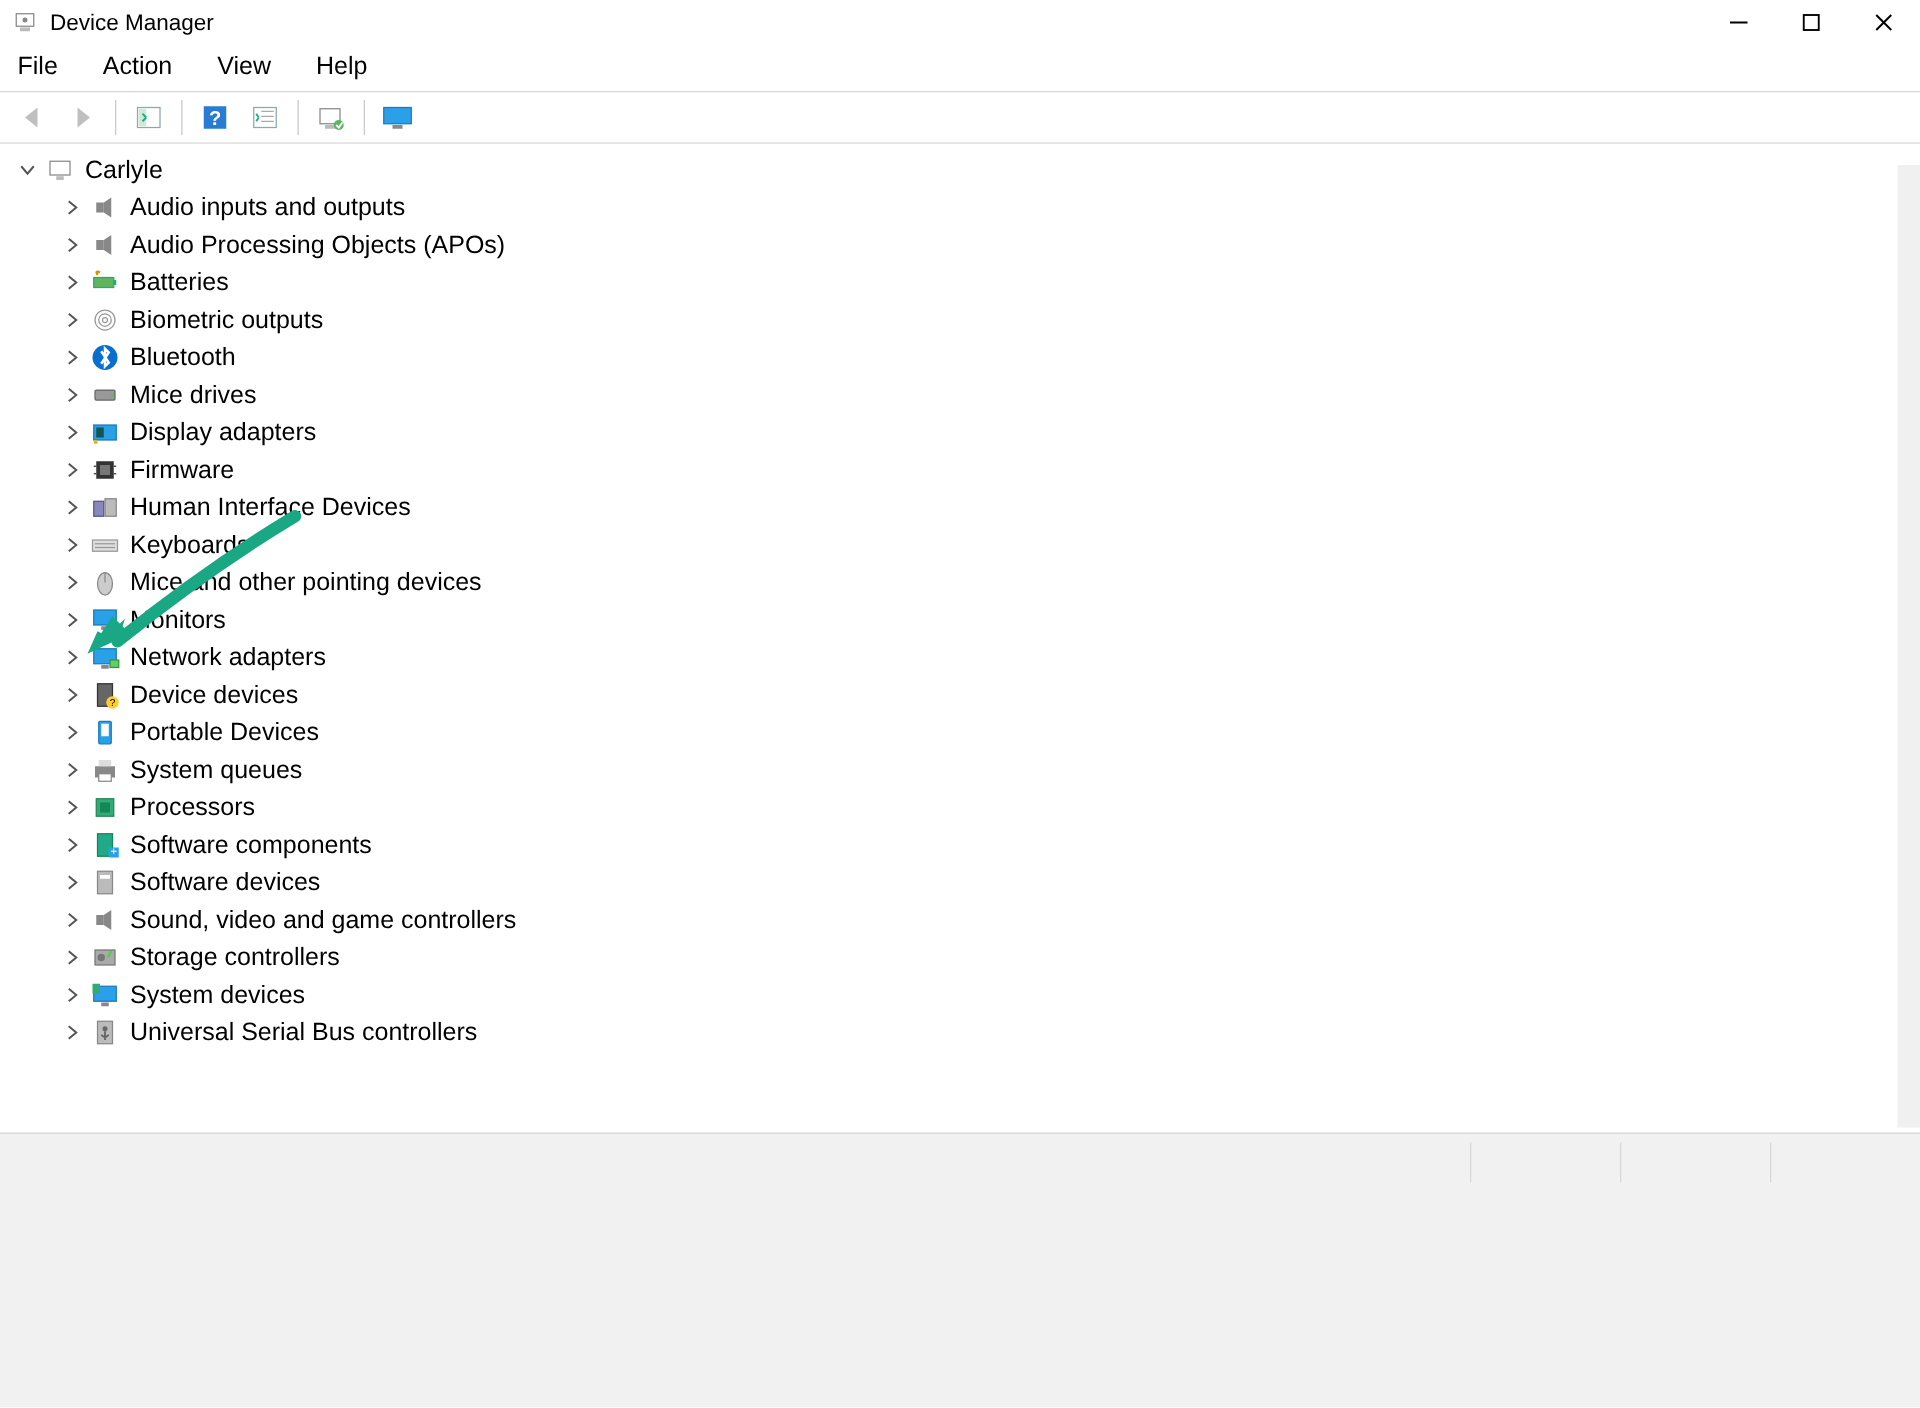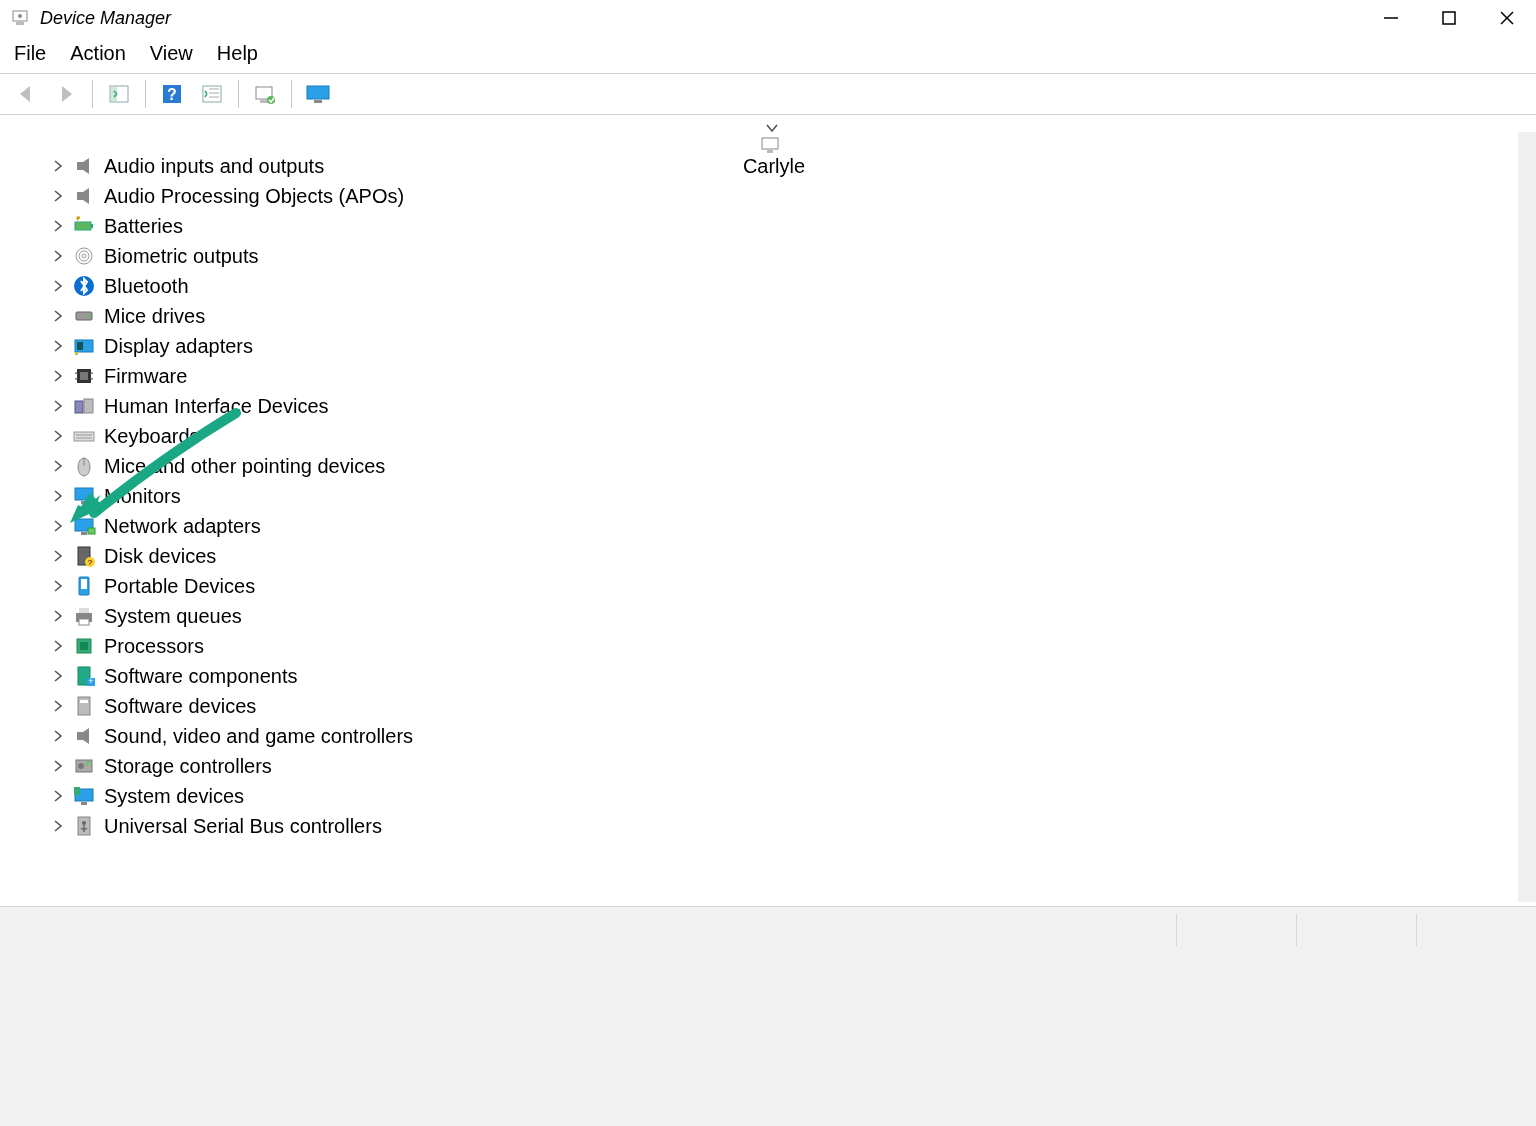--- a/index.html
+++ b/index.html
@@ -13,21 +13,20 @@
     height: 1126px;
     overflow: hidden;
     position: relative;
   }
   .titlebar {
     display: flex;
     align-items: center;
     height: 36px;
     padding-left: 10px;
     background: #ffffff;
-    font-style: italic;
   }
   .titlebar .app-icon {
     width: 20px; height: 20px;
     margin-right: 10px;
     display: flex; align-items: center; justify-content: center;
   }
   .titlebar .title {
     font-size: 18px;
     color: #000;
     flex: 1;
@@ -39,21 +38,21 @@
   .win-btn {
     width: 58px;
     display: flex;
     align-items: center;
     justify-content: center;
     font-size: 16px;
   }
   .win-btn svg { display:block; }
   .menubar {
     display: flex;
-    gap: 24px;
+    gap: 36px;
     padding: 6px 14px 8px 14px;
     font-size: 20px;
     border-bottom: 1px solid #d0d0d0;
     background: #ffffff;
   }
   .menubar .menu-item { cursor: default; }
   .toolbar {
     display: flex;
     align-items: center;
     padding: 4px 6px;
@@ -81,21 +80,21 @@
   .tree-root {
     padding-left: 2px;
   }
   .tree-row {
     display: flex;
     align-items: center;
     height: 30px;
     font-size: 20px;
     color: #000;
   }
-  .root-row { padding-left: 0; flex-direction: column; }
+  .root-row { padding-left: 0; }
   .child-row { padding-left: 36px; }
   .chevron {
     width: 20px; height: 20px;
     display: flex; align-items:center; justify-content:center;
     margin-right: 4px;
     color: #555;
   }
   .chevron svg { display:block; }
   .node-icon {
     width: 24px; height: 24px;
@@ -419,21 +418,21 @@
           <span class="chevron">
             <svg width="14" height="14">
               <path d="M4 2 L10 7 L4 12" fill="none" stroke="#555" stroke-width="1.6"></path>
             </svg>
           </span>
           <span class="node-icon">
             <svg width="24" height="24" viewBox="0 0 24 24">
               <use href="#ico-other"></use>
             </svg>
           </span>
-          <span class="node-label">Disk devices</span>
+          <span class="node-label">Device devices</span>
         </div>
         <div class="tree-row child-row">
           <span class="chevron">
             <svg width="14" height="14">
               <path d="M4 2 L10 7 L4 12" fill="none" stroke="#555" stroke-width="1.6"></path>
             </svg>
           </span>
           <span class="node-icon">
             <svg width="24" height="24" viewBox="0 0 24 24">
               <use href="#ico-portable"></use>

